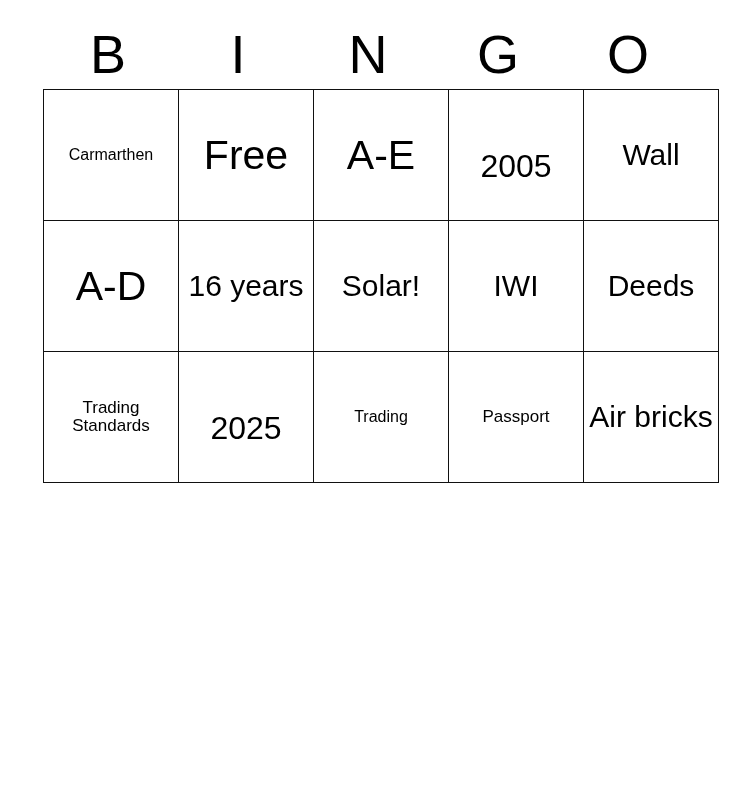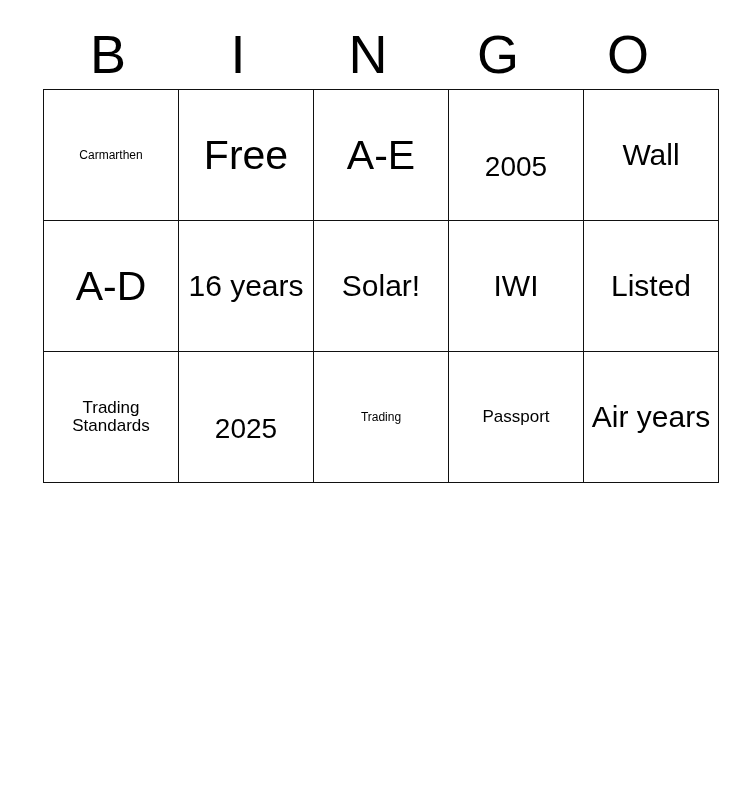--- a/index.html
+++ b/index.html
@@ -60,24 +60,24 @@
   }
   .cell-text {
     display: block;
     line-height: 1.04;
     font-weight: 400;
     word-wrap: break-word;
   }
 
   
   .sz-xl   { font-size: 41px; }
-  .sz-lg   { font-size: 28px; margin-top: 23px; }
+  .sz-lg   { font-size: 32px; margin-top: 23px; }
   .sz-md   { font-size: 30px; }
   .sz-sm   { font-size: 17px; }
-  .sz-xs   { font-size: 12px; }
+  .sz-xs   { font-size: 16px; }
   .sz-xxs  { font-size: 17px; }
 </style>
 </head>
 <body>
 
 <div id="bingo-card">
 
   <div class="header-row">
     <div class="header-cell">B</div>
     <div class="header-cell">I</div>
@@ -112,36 +112,36 @@
         <td>
             <span class="cell-text sz-md">16 years</span>
           </td>
         <td>
             <span class="cell-text sz-md">Solar!</span>
           </td>
         <td>
             <span class="cell-text sz-md">IWI</span>
           </td>
         <td>
-            <span class="cell-text sz-md">Listed</span>
+            <span class="cell-text sz-md">Deeds</span>
           </td>
       </tr>
       <tr>
         <td>
             <span class="cell-text sz-xxs">Trading Standards</span>
           </td>
         <td>
             <span class="cell-text sz-lg">2025</span>
           </td>
         <td>
             <span class="cell-text sz-xs">Trading</span>
           </td>
         <td>
             <span class="cell-text sz-sm">Passport</span>
           </td>
         <td>
-            <span class="cell-text sz-md">Air years</span>
+            <span class="cell-text sz-md">Air bricks</span>
           </td>
       </tr>
     </tbody>
   </table>
 
 </div>
 
 </body></html>

